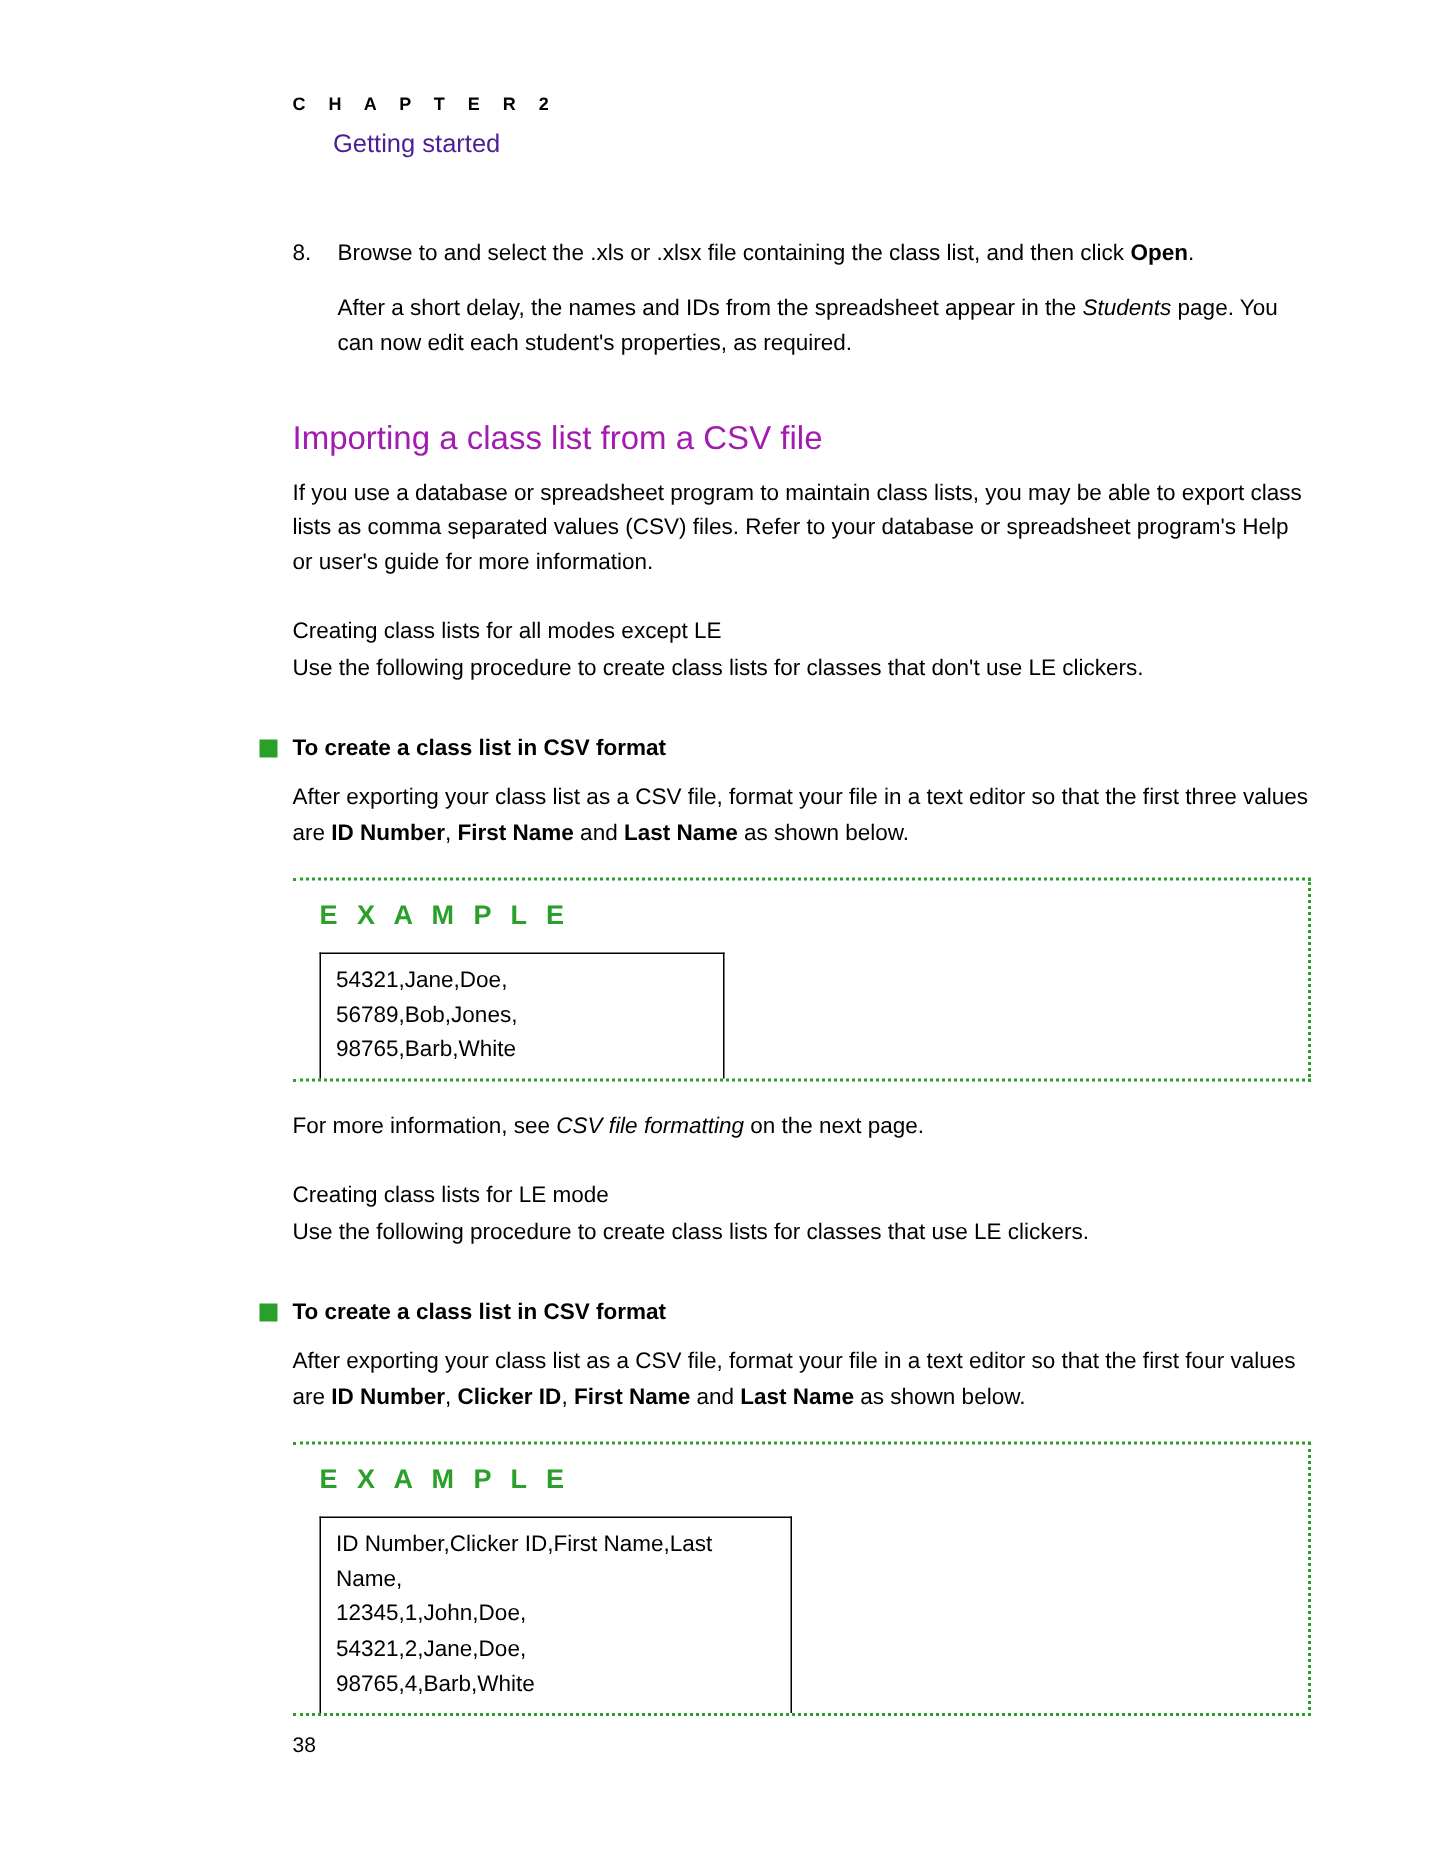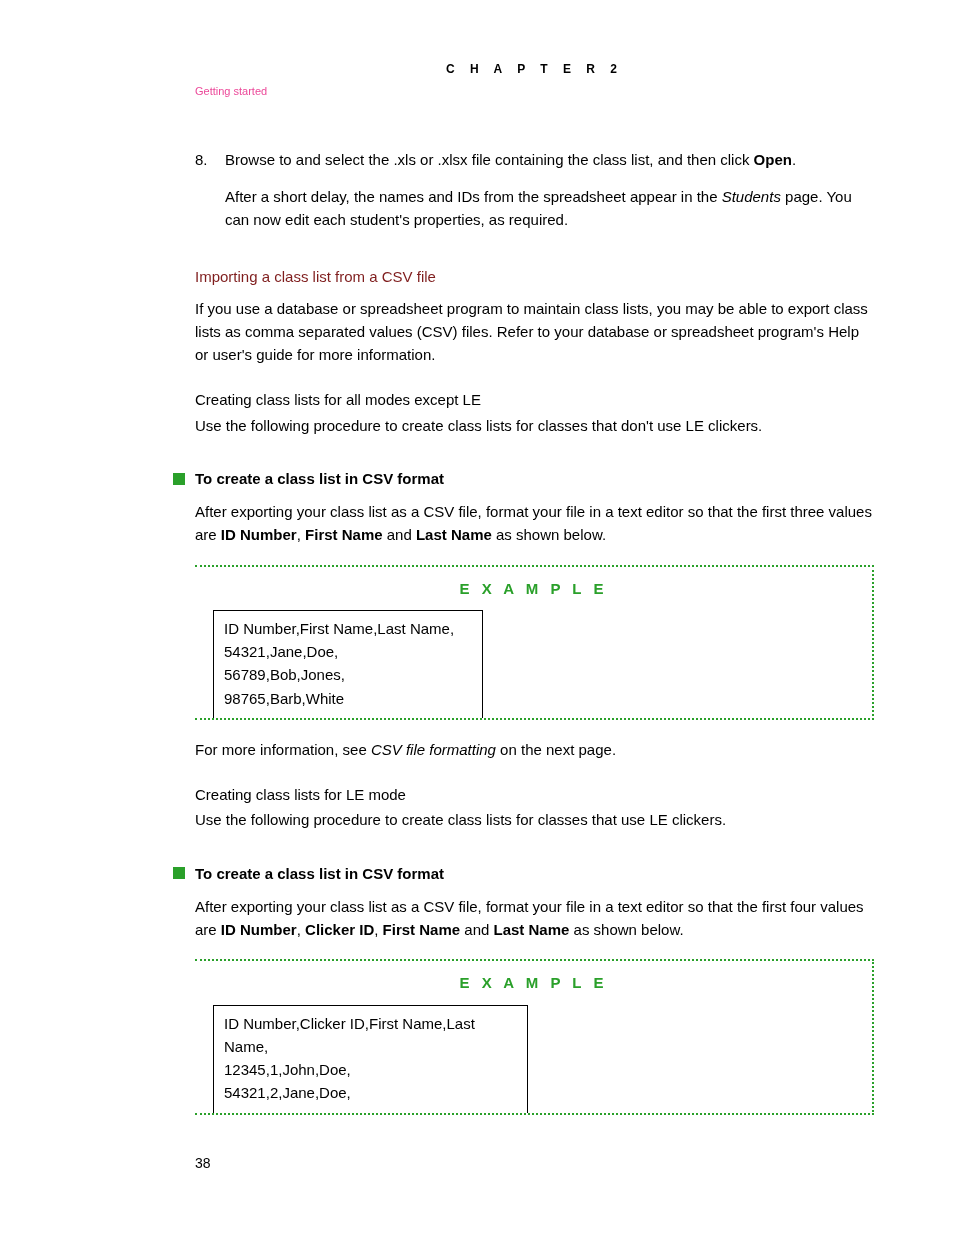--- a/index.html
+++ b/index.html
@@ -18,40 +18,40 @@
   }
   .chapter-header {
     margin-left: 0px;
     margin-bottom: 48px;
   }
   .chapter-label {
     font-size: 12px;
     letter-spacing: 6px;
     font-weight: bold;
     color: #000;
-    text-align: center;
   }
   .chapter-sub {
-    font-size: 11px;
-    color: #ec4899;
+    font-size: 17px;
+    color: #4c1d95;
     margin-top: 4px;
+    margin-left: 27px;
   }
   .ol-item {
     display: flex;
     margin-bottom: 14px;
   }
   .ol-num {
     width: 30px;
     flex-shrink: 0;
   }
   .ol-body { flex: 1; }
   .ol-body p + p { margin-top: 14px; }
   .h2 {
-    color: #7f1d1d;
-    font-size: 15px;
+    color: #a21caf;
+    font-size: 22px;
     font-weight: normal;
     margin-top: 34px;
     margin-bottom: 8px;
     margin-left: 0;
   }
   .body-text { margin-bottom: 18px; }
   .strong { font-weight: bold; }
   .subhead-bold {
     font-weight: normal;
     margin-top: 22px;
@@ -78,23 +78,22 @@
     border-bottom: 2px dotted #2aa02a;
     border-left: none;
     margin-top: 14px;
     margin-bottom: 18px;
     padding: 0;
   }
   .example-label {
     color: #2aa02a;
     font-weight: bold;
     letter-spacing: 4px;
-    font-size: 15px;
+    font-size: 18px;
     padding: 10px 18px 8px 18px;
-    text-align: center;
   }
   .example-box {
     border: 1px solid #000;
     margin: 2px 0 0 18px;
     padding: 6px 10px 8px 10px;
     display: inline-block;
     min-width: 150px;
     border-bottom: none;
   }
   .example-box-1 { width: 270px; }
@@ -140,21 +139,20 @@
     <span class="green-sq"></span>
     <span class="proc-head-text">To create a class list in CSV format</span>
   </div>
   <p class="body-text">
     <span>After exporting your class list as a CSV file, format your file in a text editor so that the first three values are </span><span class="strong">ID Number</span><span>, </span><span class="strong">First Name</span><span> and </span><span class="strong">Last Name</span><span> as shown below.</span>
   </p>
 
   <div class="example-block">
     <div class="example-label">E X A M P L E</div>
     <div class="example-box example-box-1">
-      <div class="csv-line">ID Number,First Name,Last Name,</div>
       <div class="csv-line">54321,Jane,Doe,</div>
       <div class="csv-line">56789,Bob,Jones,</div>
       <div class="csv-line">98765,Barb,White</div>
     </div>
   </div>
 
   <p class="body-text">
     <span>For more information, see </span><span class="italic">CSV file formatting</span><span> on the next page.</span>
   </p>
 
@@ -168,18 +166,19 @@
   <p class="body-text">
     <span>After exporting your class list as a CSV file, format your file in a text editor so that the first four values are </span><span class="strong">ID Number</span><span>, </span><span class="strong">Clicker ID</span><span>, </span><span class="strong">First Name</span><span> and </span><span class="strong">Last Name</span><span> as shown below.</span>
   </p>
 
   <div class="example-block">
     <div class="example-label">E X A M P L E</div>
     <div class="example-box example-box-2">
       <div class="csv-line">ID Number,Clicker ID,First Name,Last Name,</div>
       <div class="csv-line">12345,1,John,Doe,</div>
       <div class="csv-line">54321,2,Jane,Doe,</div>
+      <div class="csv-line">98765,4,Barb,White</div>
     </div>
   </div>
 
 </div>
 
 <div class="page-num">38</div>
 
 </body></html>

